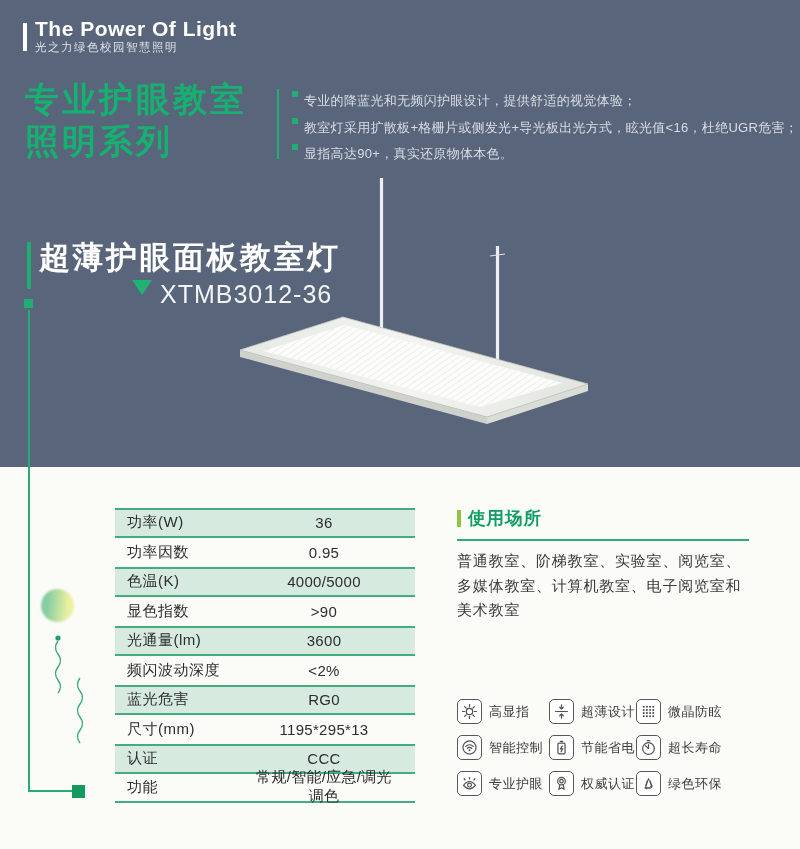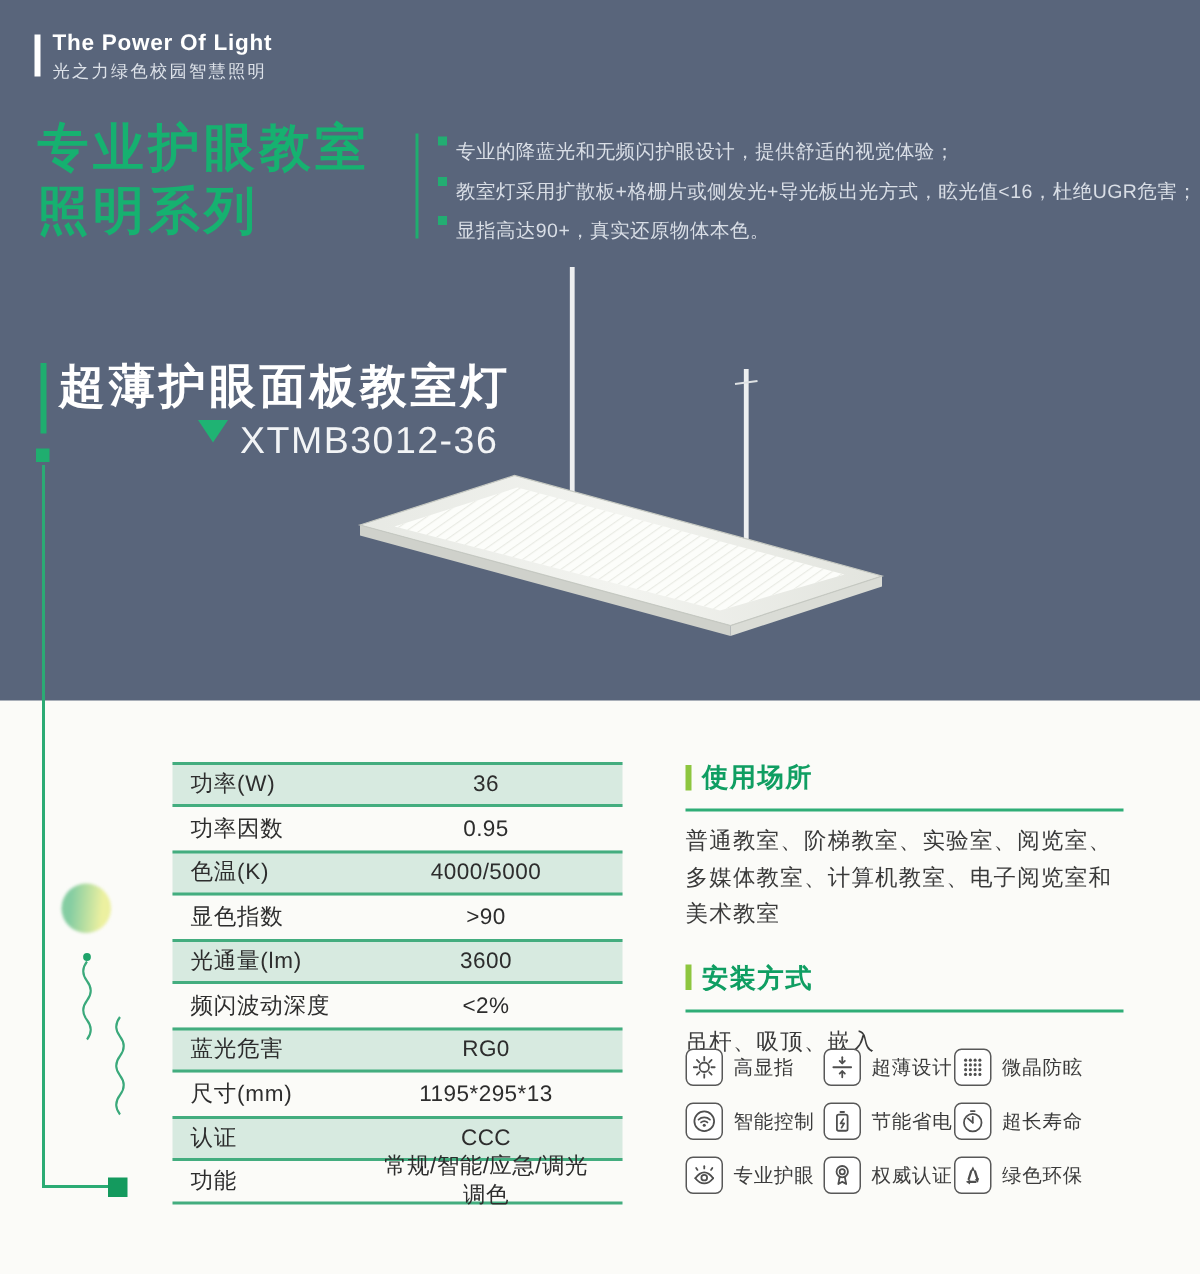--- a/index.html
+++ b/index.html
@@ -5,21 +5,21 @@
   html,body{margin:0;padding:0;background:#9a9a9a;}
   .page{
     position:relative;width:800px;height:849px;margin:0 auto;
     background:#fbfbf8;overflow:hidden;
     font-family:"Liberation Sans","DejaVu Sans",sans-serif;
   }
   
   .hero{position:absolute;left:0;top:0;width:800px;height:467px;background:#59657b;}
   .brand{position:absolute;left:23px;top:21px;display:flex;align-items:flex-start;}
   .brand-bar{width:4px;height:28px;background:#ffffff;margin-right:8px;margin-top:2px;}
-  .brand-title{font-size:15px;font-weight:bold;color:#ffffff;letter-spacing:.5px;line-height:16px;}
+  .brand-title{font-size:21px;font-weight:bold;color:#ffffff;letter-spacing:.5px;line-height:16px;}
   .brand-subtitle{font-size:11.5px;color:#dde2e9;letter-spacing:1.5px;margin-top:3px;}
   .series-title{position:absolute;left:25px;top:78px;margin:0;
     font-size:34px;line-height:42px;font-weight:bold;color:#16b170;letter-spacing:3px;}
   .bullet-divider{position:absolute;left:277px;top:89px;width:2px;height:70px;background:#1fae6f;}
   .bullets{position:absolute;left:292px;top:88px;margin:0;padding:0;list-style:none;}
   .bullets li{font-size:13px;color:#d9dee6;line-height:26.5px;white-space:nowrap;letter-spacing:.3px;}
   .bullet-sq{display:inline-block;width:6px;height:6px;background:#23ad72;margin-right:6px;vertical-align:8px;}
   .product-bar{position:absolute;left:27px;top:242px;width:4px;height:47px;background:#1fae6f;}
   .product-title{position:absolute;left:39px;top:237px;margin:0;
     font-size:31px;font-weight:bold;color:#ffffff;letter-spacing:2.5px;}
@@ -177,27 +177,20 @@
   </div>
 
   <aside class="aside">
     <div class="sec">
       <div class="sec-head">
         <span class="sec-bar"></span>
         <span class="sec-title">使用场所</span>
       </div>
       <div class="sec-body">普通教室、阶梯教室、实验室、阅览室、多媒体教室、计算机教室、电子阅览室和美术教室</div>
     </div>
-    <div class="sec">
-      <div class="sec-head">
-        <span class="sec-bar"></span>
-        <span class="sec-title">安装方式</span>
-      </div>
-      <div class="sec-body">吊杆、吸顶、嵌入</div>
-    </div>
   </aside>
 
   <div class="features">
 
     <div class="feat">
       <span class="feat-box">
         <svg width="19" height="19" viewBox="0 0 24 24">
             <g class="ic">
               <circle cx="12" cy="12" r="4"></circle>
               <line x1="12" y1="3.2" x2="12" y2="6"></line>

